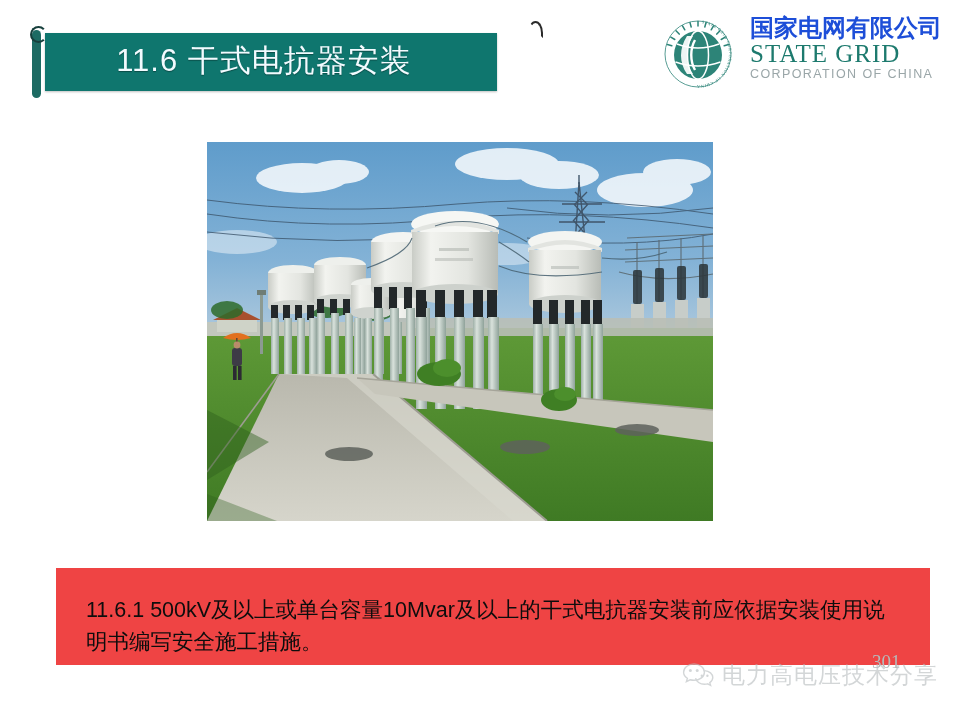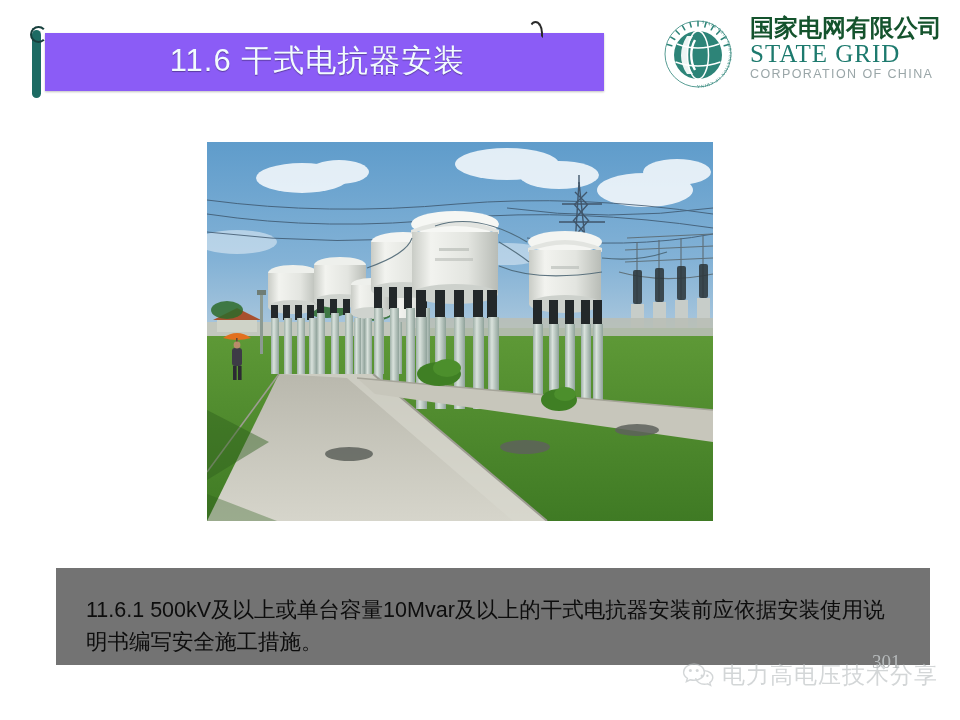--- a/index.html
+++ b/index.html
@@ -13,23 +13,23 @@
     position: relative;
     overflow: hidden;
     font-family: "Liberation Sans", "DejaVu Sans", sans-serif;
   }
 
   
   #title-banner {
     position: absolute;
     left: 45px;
     top: 33px;
-    width: 559px;
+    width: 452px;
     height: 58px;
-    background: #8b5cf6;
+    background: #0f766e;
     box-shadow: 0 1px 2px rgba(0,0,0,0.25);
   }
   #title-banner .title-text {
     position: absolute;
     left: 0; right: 14px;
     top: 50%;
     transform: translateY(-52%);
     text-align: center;
     color: #f2fbff;
     font-size: 31px;
@@ -87,21 +87,21 @@
     width: 72px;
     height: 72px;
   }
   #logo-wordmark {
     position: absolute;
     left: 88px;
     top: 0px;
     width: 196px;
   }
   .logo-cn {
-    color: #14532d;
+    color: #1d4ed8;
     font-size: 24px;
     font-weight: bold;
     letter-spacing: 0px;
     line-height: 27px;
     white-space: nowrap;
   }
   .logo-en {
     color: #1d7a6e;
     font-family: "Liberation Serif", "DejaVu Serif", serif;
     font-size: 25px;
@@ -131,21 +131,21 @@
   }
   #photo-svg { display: block; width: 100%; height: 100%; }
 
   
   #body-box {
     position: absolute;
     left: 56px;
     top: 568px;
     width: 874px;
     height: 97px;
-    background: #737373;
+    background: #ef4444;
   }
   #body-text {
     position: absolute;
     left: 30px;
     top: 26px;
     width: 810px;
     color: #0d0d0d;
     font-size: 21.5px;
     line-height: 32px;
     letter-spacing: 0px;

